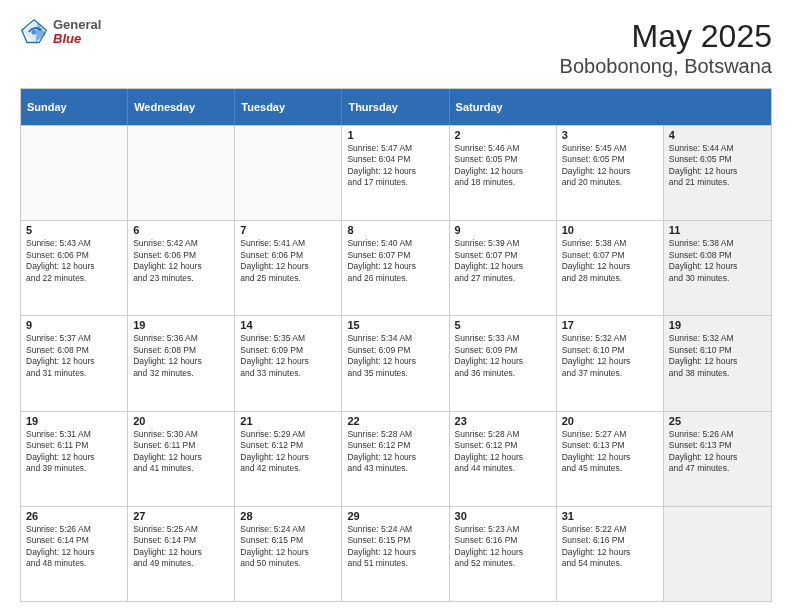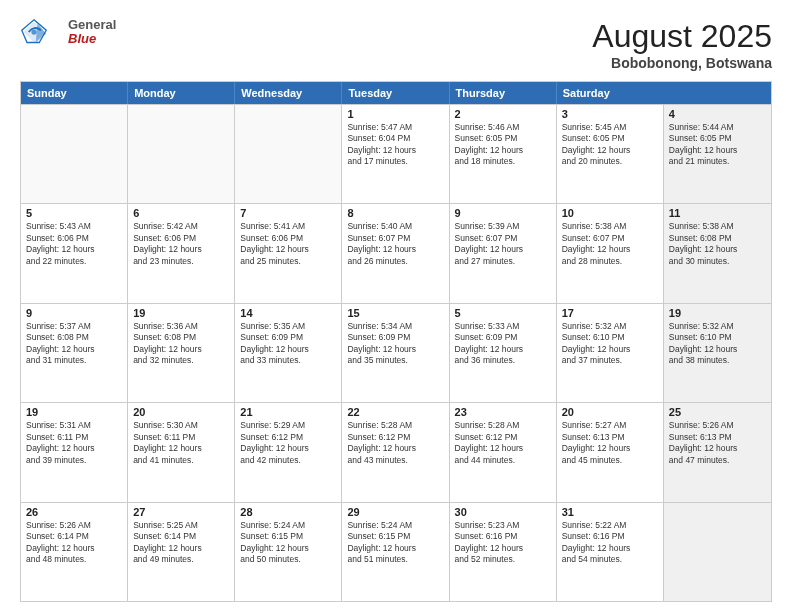--- a/index.html
+++ b/index.html
@@ -19,21 +19,21 @@
     }
     .header {
       display: flex;
       justify-content: space-between;
       align-items: flex-start;
       margin-bottom: 10px;
     }
     .logo {
       display: flex;
       align-items: center;
-      gap: 20px;
+      gap: 5px;
     }
     .logo-text {
       display: flex;
       flex-direction: column;
       font-size: 13px;
       font-weight: bold;
       line-height: 1.1;
     }
     .logo-general { color: #555; }
     .logo-blue { color: #b91c1c; font-style: italic; }
@@ -43,40 +43,39 @@
     }
     .title-area {
       text-align: right;
     }
     .month-title {
       font-size: 32px;
       font-weight: normal;
       color: #222;
     }
     .location {
-      font-size: 14px;
+      font-size: 20px;
       color: #444;
-      font-weight: bold;
     }
     .calendar {
       flex: 1;
       display: flex;
       flex-direction: column;
       border: 1px solid #ccc;
     }
     .cal-header {
       display: grid;
       grid-template-columns: repeat(7, 1fr);
       background: #2e6db4;
     }
     .cal-header-cell {
       color: #fff;
       font-size: 11px;
       font-weight: bold;
-      padding: 5px 6px;
+      padding: 12px 6px;
       text-align: left;
       border-right: 1px solid #4a87c8;
     }
     .cal-header-cell:last-child { border-right: none; }
     .cal-body {
       display: flex;
       flex-direction: column;
       flex: 1;
     }
     .cal-row {
@@ -120,29 +119,28 @@
         <polygon points="16,2 30,14 22,28 8,28 2,14" fill="none" stroke="#1a6fc4" stroke-width="1.5"></polygon>
         <path d="M10,16 Q16,8 24,14" stroke="#1a6fc4" stroke-width="2" fill="none"></path>
         <circle cx="16" cy="16" r="3" fill="#1a6fc4" opacity="0.7"></circle>
       </svg>
       <div class="logo-text">
         <span class="logo-general">General</span>
         <span class="logo-blue">Blue</span>
       </div>
     </div>
     <div class="title-area">
-      <div class="month-title">August 2025</div>
+      <div class="month-title">May 2025</div>
       <div class="location">Bobobonong, Botswana</div>
     </div>
   </div>
 
   <div class="calendar">
     <div class="cal-header" id="cal-header">
         <div class="cal-header-cell">Sunday</div>
-        <div class="cal-header-cell">Monday</div>
         <div class="cal-header-cell">Wednesday</div>
         <div class="cal-header-cell">Tuesday</div>
         <div class="cal-header-cell">Thursday</div>
         <div class="cal-header-cell">Saturday</div>
       </div>
     <div class="cal-body" id="cal-body">
         <div class="cal-row">
           <div class="cal-cell empty"></div>
           <div class="cal-cell empty"></div>
           <div class="cal-cell empty"></div>

